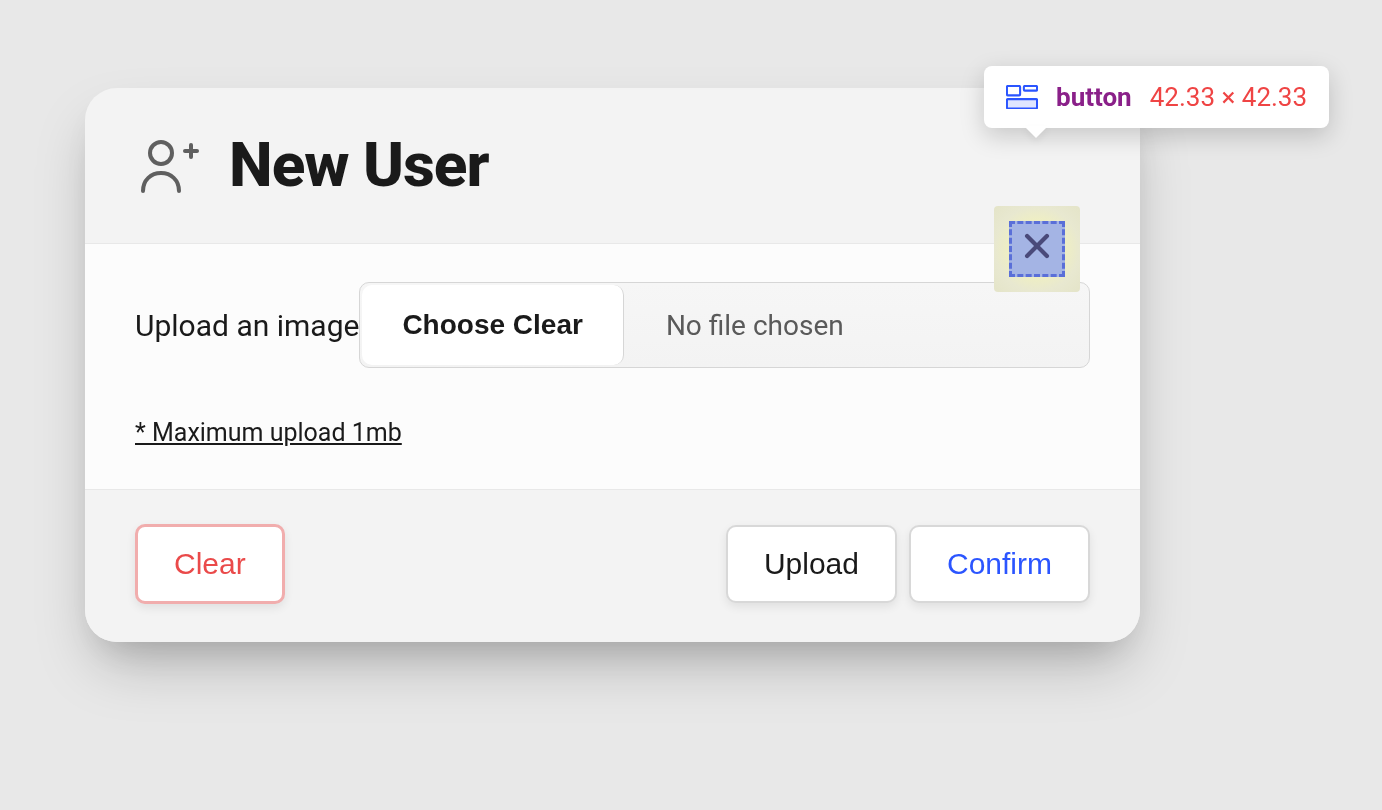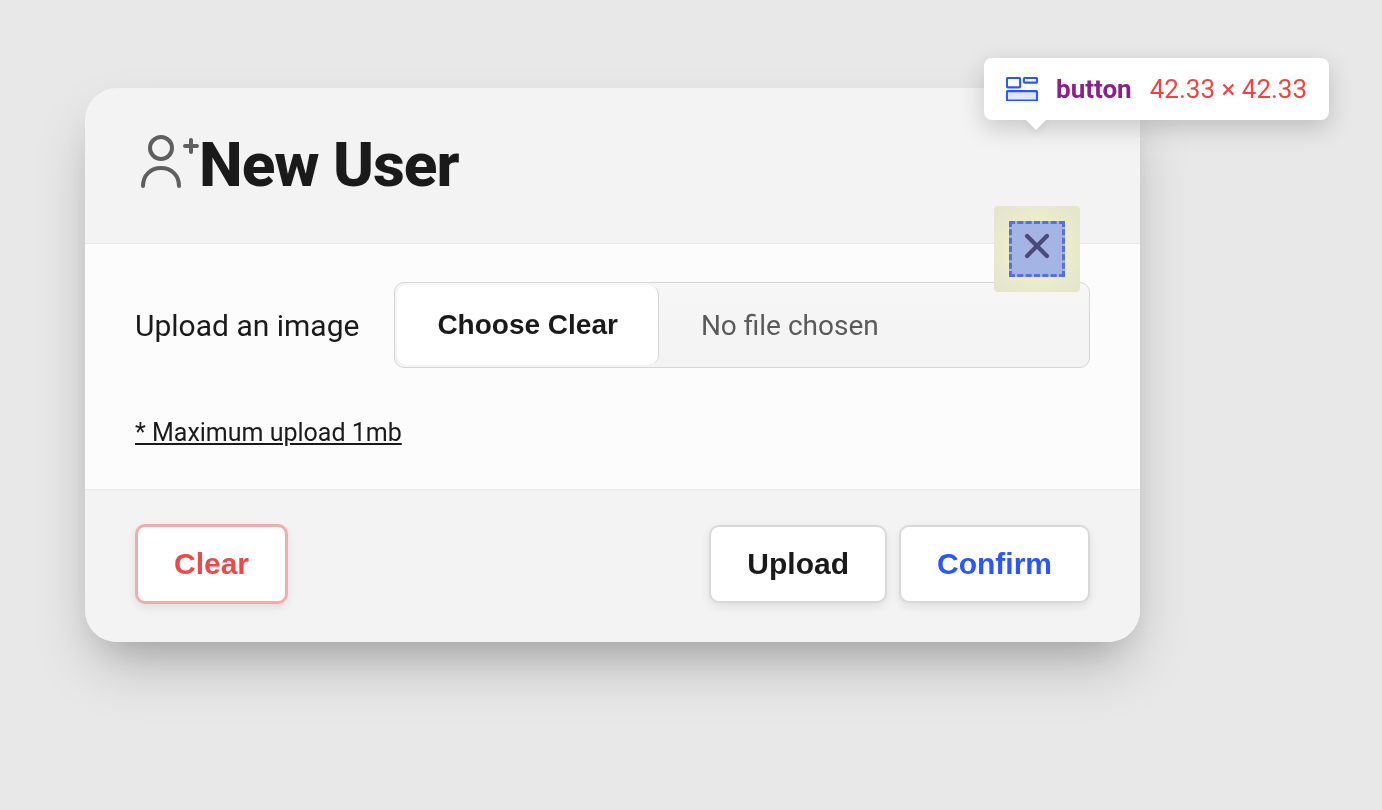--- a/index.html
+++ b/index.html
@@ -20,21 +20,23 @@
       left: 85px;
       top: 88px;
       width: 1055px;
       background: #f3f3f3;
       border-radius: 32px;
       box-shadow: 0 30px 60px -12px rgba(0,0,0,0.25), 0 18px 36px -18px rgba(0,0,0,0.15);
       overflow: visible;
     }
     .modal-header {
       display: flex;
+      align-items: center;
       padding: 40px 50px 42px 50px;
+      gap: 30px;
       position: relative;
     }
     .user-add-icon {
       width: 64px;
       height: 64px;
       flex-shrink: 0;
     }
     .modal-title {
       font-size: 62px;
       font-weight: 800;
@@ -74,21 +76,20 @@
     }
     .modal-body {
       background: #fcfcfc;
       border-top: 1px solid #e8e8e8;
       border-bottom: 1px solid #e8e8e8;
       padding: 38px 50px 42px 50px;
     }
     .upload-row {
       display: flex;
       align-items: center;
-      gap: 35px;
       margin-bottom: 50px;
     }
     .upload-label {
       font-size: 30px;
       color: #1a1a1a;
       font-weight: 400;
     }
     .file-input-wrap {
       display: flex;
       align-items: stretch;
@@ -127,21 +128,21 @@
     }
     .modal-footer {
       background: #f3f3f3;
       padding: 34px 50px 38px 50px;
       display: flex;
       align-items: center;
       border-radius: 0 0 32px 32px;
     }
     .btn {
       font-size: 30px;
-      font-weight: 700;
+      font-weight: 400;
       padding: 20px 36px;
       border-radius: 10px;
       border: 2px solid #d8d8d8;
       background: #fff;
       cursor: pointer;
       box-shadow: 0 4px 10px rgba(0,0,0,0.08);
     }
     .btn-clear {
       color: #ea4a4a;
       border: 3px solid #f1adad;
@@ -151,21 +152,21 @@
       color: #1a1a1a;
       margin-left: auto;
     }
     .btn-confirm {
       color: #2b55ff;
       margin-left: 12px;
     }
     
     .inspect-tooltip {
       position: absolute;
-      top: 58px;
+      top: 66px;
       left: 984px;
       background: #fff;
       border-radius: 8px;
       box-shadow: 0 8px 24px rgba(0,0,0,0.18);
       padding: 16px 22px;
       display: flex;
       align-items: center;
       gap: 18px;
       font-size: 26px;
       white-space: nowrap;

